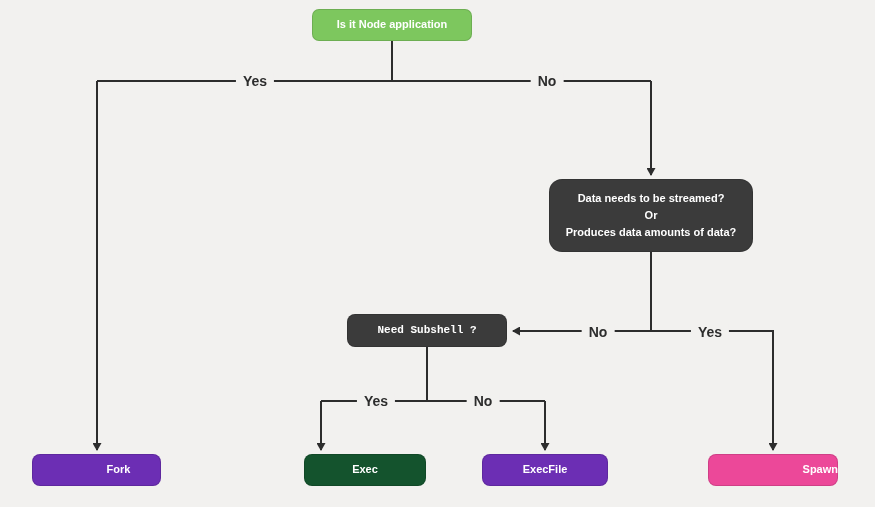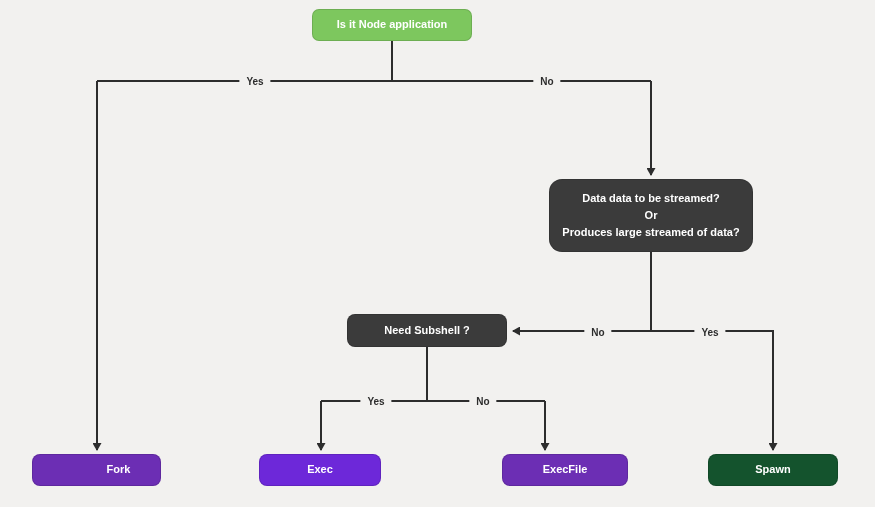--- a/index.html
+++ b/index.html
@@ -29,33 +29,33 @@
     font-weight: bold;
     font-size: 11px;
     text-align: center;
     border-radius: 8px;
     line-height: 1.55;
     box-shadow: 0 0 0 1px rgba(0,0,0,0.12) inset;
   }
 
   .node-root     { left: 312px; top: 9px;   width: 160px; height: 32px; border-radius: 7px; }
   .node-streamed { left: 549px; top: 179px; width: 204px; height: 73px; border-radius: 13px; padding: 4px 8px; }
-  .node-subshell { left: 347px; top: 314px; width: 160px; height: 33px; }
+  .node-subshell { left: 347px; top: 314px; width: 160px; height: 33px; font-family: Liberation Mono, monospace; }
   .node-fork     { left: 32px;  top: 454px; width: 129px; height: 32px; padding-left: 44px; }
   .node-exec     { left: 259px; top: 454px; width: 122px; height: 32px; }
-  .node-execfile { left: 482px; top: 454px; width: 126px; height: 32px; margin-left: 20px; }
+  .node-execfile { left: 482px; top: 454px; width: 126px; height: 32px; }
   .node-spawn    { left: 708px; top: 454px; width: 130px; height: 32px; }
 
   .edge-label {
     position: absolute;
     transform: translate(-50%, -50%);
     background: #f2f1ef;
     color: #2d2d2d;
     font-weight: bold;
-    font-size: 10px;
+    font-size: 14px;
     padding: 0 7px;
     white-space: nowrap;
   }
 
   .el-root-yes     { left: 255px; top: 81px; }
   .el-root-no      { left: 547px; top: 81px; }
   .el-streamed-no  { left: 598px; top: 332px; }
   .el-streamed-yes { left: 710px; top: 332px; }
   .el-subshell-yes { left: 376px; top: 401px; }
   .el-subshell-no  { left: 483px; top: 401px; }
@@ -95,42 +95,42 @@
 
       <path d="M545,401 V450" marker-end="url(#arrow)"></path>
     </g>
   </svg>
 
   <div class="node node-root" style="background-color: rgb(125, 199, 94);">
     <span>Is it Node application</span>
   </div>
 
   <div class="node node-streamed" style="background-color: rgb(59, 59, 59);">
-    <span>Data data to be streamed?</span>
+    <span>Data needs to be streamed?</span>
     <span>Or</span>
-    <span>Produces large streamed of data?</span>
+    <span>Produces data amounts of data?</span>
   </div>
 
   <div class="node node-subshell" style="background-color: rgb(59, 59, 59);">
     <span>Need Subshell ?</span>
   </div>
 
   <div class="node node-fork" style="background-color: rgb(108, 46, 180);">
     <span>Fork</span>
   </div>
 
-  <div class="node node-exec" style="background-color: #6d28d9;">
+  <div class="node node-exec" style="background-color: #14532d; margin-left: 45px;">
     <span>Exec</span>
   </div>
 
   <div class="node node-execfile" style="background-color: rgb(108, 46, 180);">
     <span>ExecFile</span>
   </div>
 
-  <div class="node node-spawn" style="background-color: #14532d;">
+  <div class="node node-spawn" style="background-color: #ec4899; align-items: flex-end;">
     <span>Spawn</span>
   </div>
 
   <span class="edge-label el-root-yes">Yes</span>
   <span class="edge-label el-root-no">No</span>
   <span class="edge-label el-streamed-no">No</span>
   <span class="edge-label el-streamed-yes">Yes</span>
   <span class="edge-label el-subshell-yes">Yes</span>
   <span class="edge-label el-subshell-no">No</span>
 

